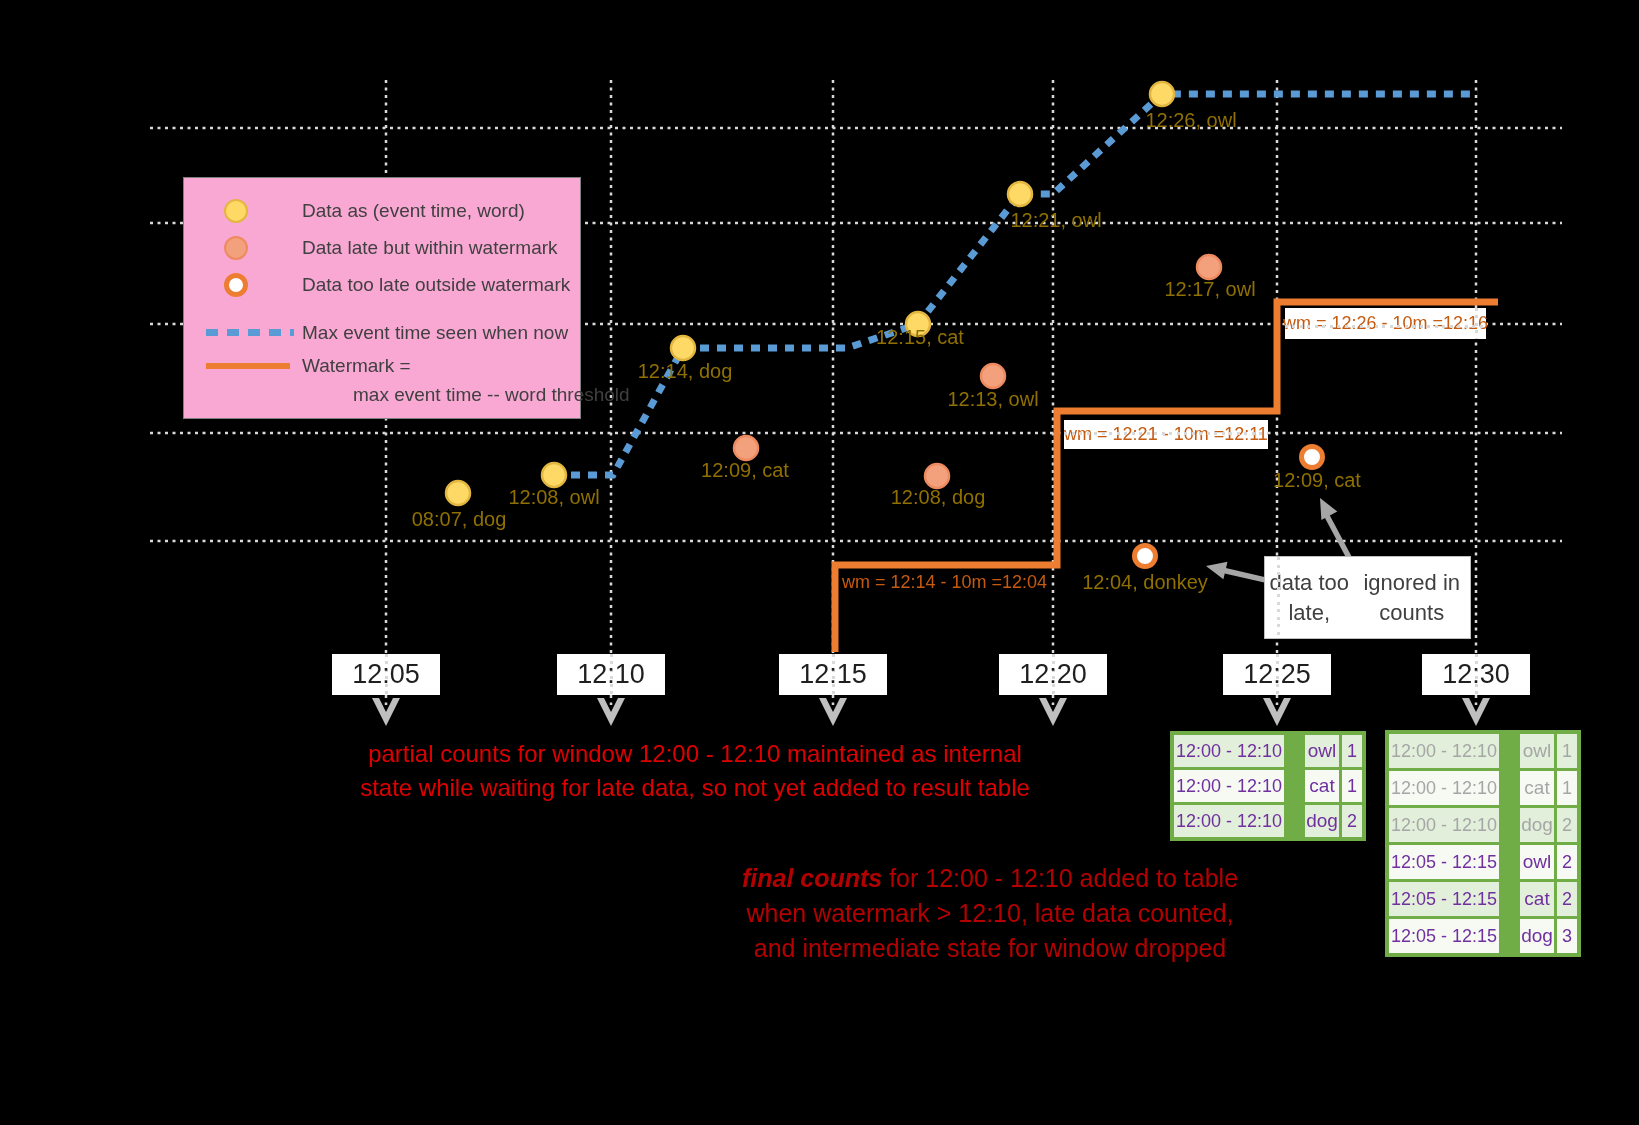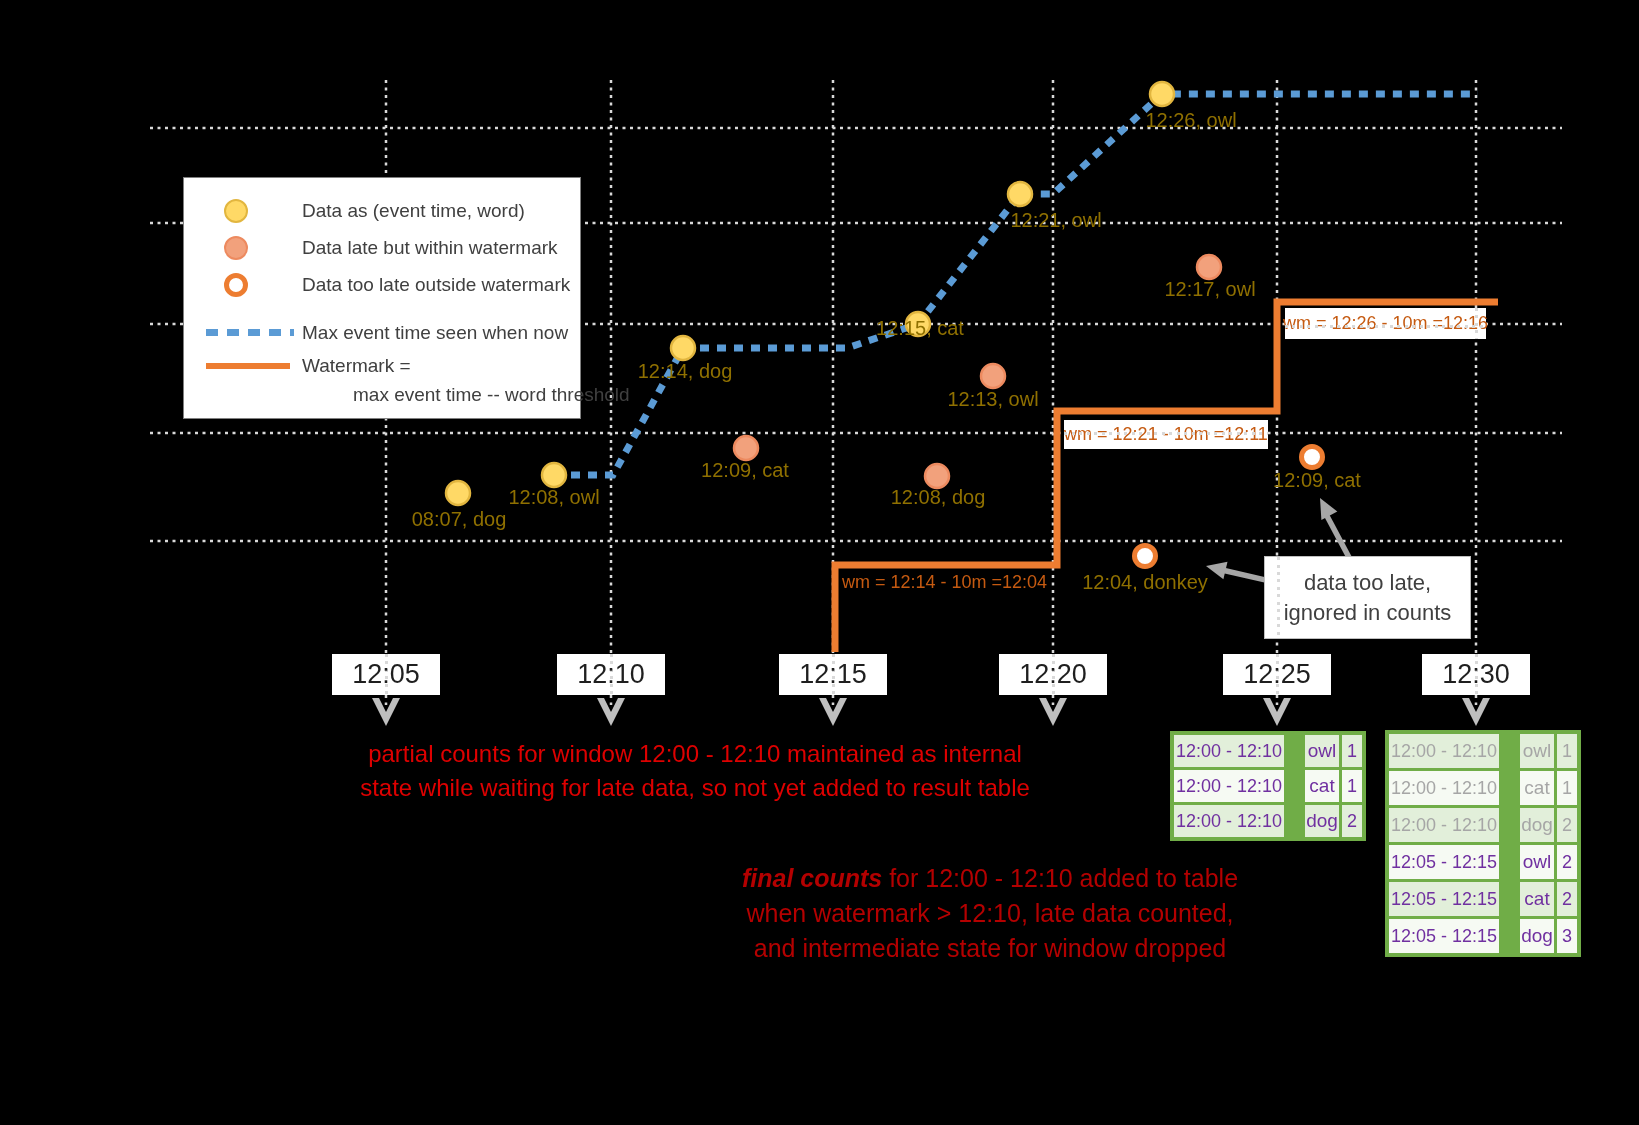--- a/index.html
+++ b/index.html
@@ -33,26 +33,26 @@
   .note{position:absolute;text-align:center;white-space:nowrap;z-index:10;}
   #note1{left:695px;top:737px;transform:translateX(-50%);color:var(--red-primary);
          font-size:24px;line-height:34px;}
   #note2{left:990px;top:861px;transform:translateX(-50%);color:var(--red-dark);
          font-size:25px;line-height:35px;}
   #note2 .fc{font-weight:bold;font-style:italic;}
 
   
   .toolate-box{position:absolute;left:1264px;top:556px;width:205px;height:81px;background:#fff;
          border:1px solid #bfbfbf;z-index:10;color:var(--text-dark);font-size:22px;line-height:30px;
-         display:flex;flex-direction:column;align-items:center;justify-content:center;text-align:center;}
+         display:flex;flex-direction:row;align-items:center;justify-content:center;text-align:center;}
   .toolate-box .vseg{position:absolute;left:12px;top:0;bottom:0;width:3px;
          background:repeating-linear-gradient(to bottom,var(--grid) 0 3px,transparent 3px 7.5px);}
 
   
-  .legend{position:absolute;left:183px;top:177px;width:398px;height:242px;background:#ffffff;
+  .legend{position:absolute;left:183px;top:177px;width:398px;height:242px;background:#f9a8d4;
           border:1.5px solid #7f7f7f;z-index:30;box-sizing:border-box;padding:14px 0 0 22px;
           color:var(--text-dark);font-size:19px;}
   .lrow{display:flex;align-items:center;height:37px;}
   .lrow .ltext{white-space:nowrap;}
   .dot{width:24px;height:24px;border-radius:50%;margin-right:54px;margin-left:18px;flex:0 0 auto;box-sizing:border-box;}
   .dot.ontime{background:var(--yellow-fill);border:2.5px solid var(--yellow-stroke);}
   .dot.late{background:var(--salmon-fill);border:2.5px solid var(--salmon-stroke);}
   .dot.toolate{background:#fff;border:5px solid var(--orange);}
   .dashsample{width:88px;height:7px;margin-right:8px;flex:0 0 auto;
        background:repeating-linear-gradient(to right,var(--blue) 0 12px,transparent 12px 21px);}
@@ -138,21 +138,21 @@
       <div class="tickbox" style="left: 1422px; top: 654px;">
         <div class="vseg" style="left: 52.5px;"></div>
         <span style="position: relative;">12:30</span>
       </div>
     </div>
   <div id="plabels-layer">
       <div class="plabel" style="left: 459px; top: 519px;">08:07, dog</div>
       <div class="plabel" style="left: 554px; top: 497px;">12:08, owl</div>
       <div class="plabel" style="left: 745px; top: 470px;">12:09, cat</div>
       <div class="plabel" style="left: 685px; top: 371px;">12:14, dog</div>
-      <div class="plabel" style="left: 920px; top: 328px;">12:15, cat</div>
+      <div class="plabel" style="left: 920px; top: 337px;">12:15, cat</div>
       <div class="plabel" style="left: 993px; top: 399px;">12:13, owl</div>
       <div class="plabel" style="left: 938px; top: 497px;">12:08, dog</div>
       <div class="plabel" style="left: 1210px; top: 289px;">12:17, owl</div>
       <div class="plabel" style="left: 1056px; top: 220px;">12:21, owl</div>
       <div class="plabel" style="left: 1191px; top: 120px;">12:26, owl</div>
       <div class="plabel" style="left: 1145px; top: 582px;">12:04, donkey</div>
       <div class="plabel" style="left: 1317px; top: 480px;">12:09, cat</div>
     </div>
   <div id="tables-layer">
       <div class="gtable" style="left: 1170px; top: 731px;">

